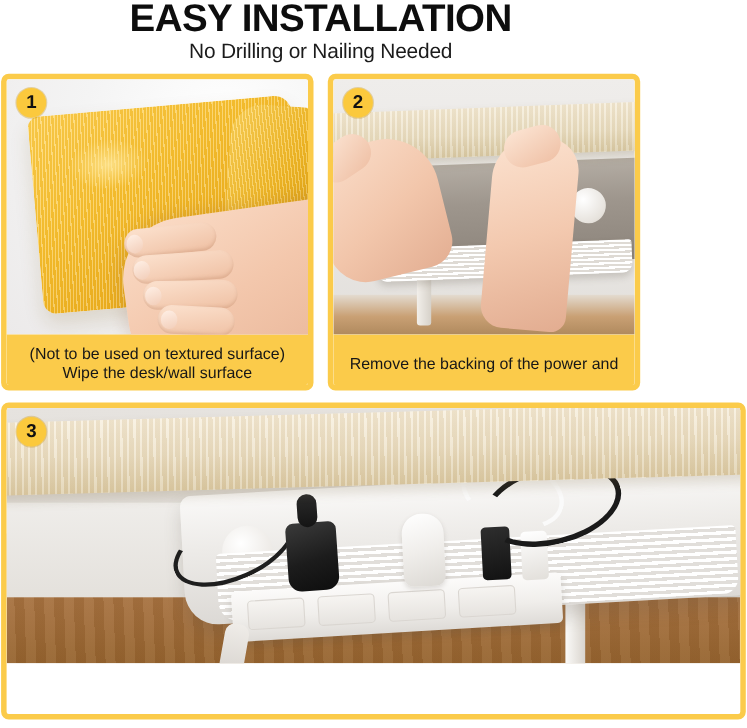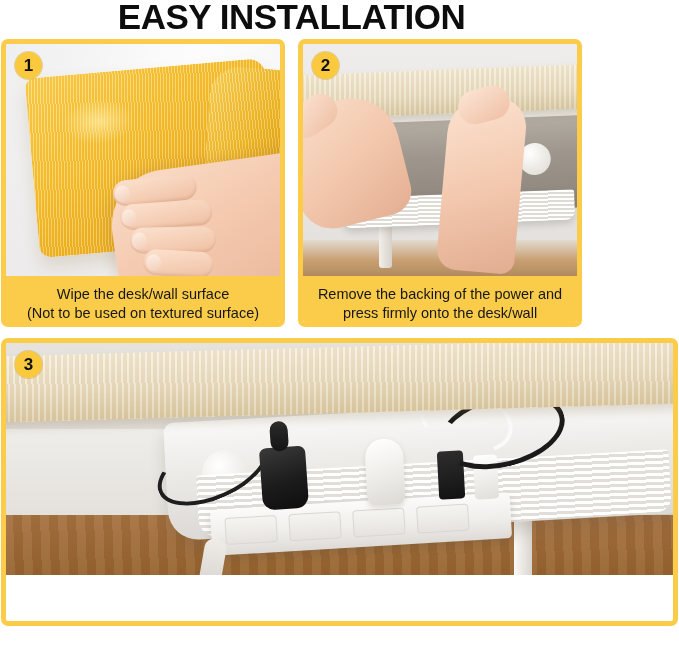--- a/index.html
+++ b/index.html
@@ -264,20 +264,21 @@
   }
   .red { color: #C0181A; font-weight: bold; }
 </style>
 </head>
 <body>
 
 <div class="page">
 
   <div class="header">
     <div class="title">EASY INSTALLATION</div>
+    <div class="subtitle">No Drilling or Nailing Needed</div>
   </div>
 
   <div class="top-row">
 
     <div class="panel panel-top">
       <div class="photo">
         <div class="p1-bg"></div>
         <div class="cloth">
           <div class="cloth-hi"></div>
           <div class="cloth-fold"></div>
@@ -292,22 +293,22 @@
           <div class="finger f3">
             <div class="nail" style="left:2px;top:5px"></div>
           </div>
           <div class="finger f4">
             <div class="nail" style="left:3px;top:5px"></div>
           </div>
         </div>
         <div class="badge">1</div>
       </div>
       <div class="caption">
+        <div>(Not to be used on textured surface)</div>
         <div>Wipe the desk/wall surface</div>
-        <div>(Not to be used on textured surface)</div>
       </div>
     </div>
 
     <div class="panel panel-top">
       <div class="photo">
         <div class="p2-bg"></div>
         <div class="p2-floor"></div>
         <div class="leg2"></div>
         <div class="tray2">
           <div class="tray2-hole"></div>
@@ -317,21 +318,20 @@
         <div class="hand2l">
           <div class="thumb2"></div>
         </div>
         <div class="hand2r">
           <div class="thumb2"></div>
         </div>
         <div class="badge">2</div>
       </div>
       <div class="caption">
         <div>Remove the backing of the power and</div>
-        <div>press firmly onto the desk/wall</div>
       </div>
     </div>
 
   </div>
 
   <div class="panel panel-wide">
     <div class="photo3">
       <div class="p3-wall"></div>
       <div class="p3-floor"></div>
       <div class="p3-wall-front"></div>

